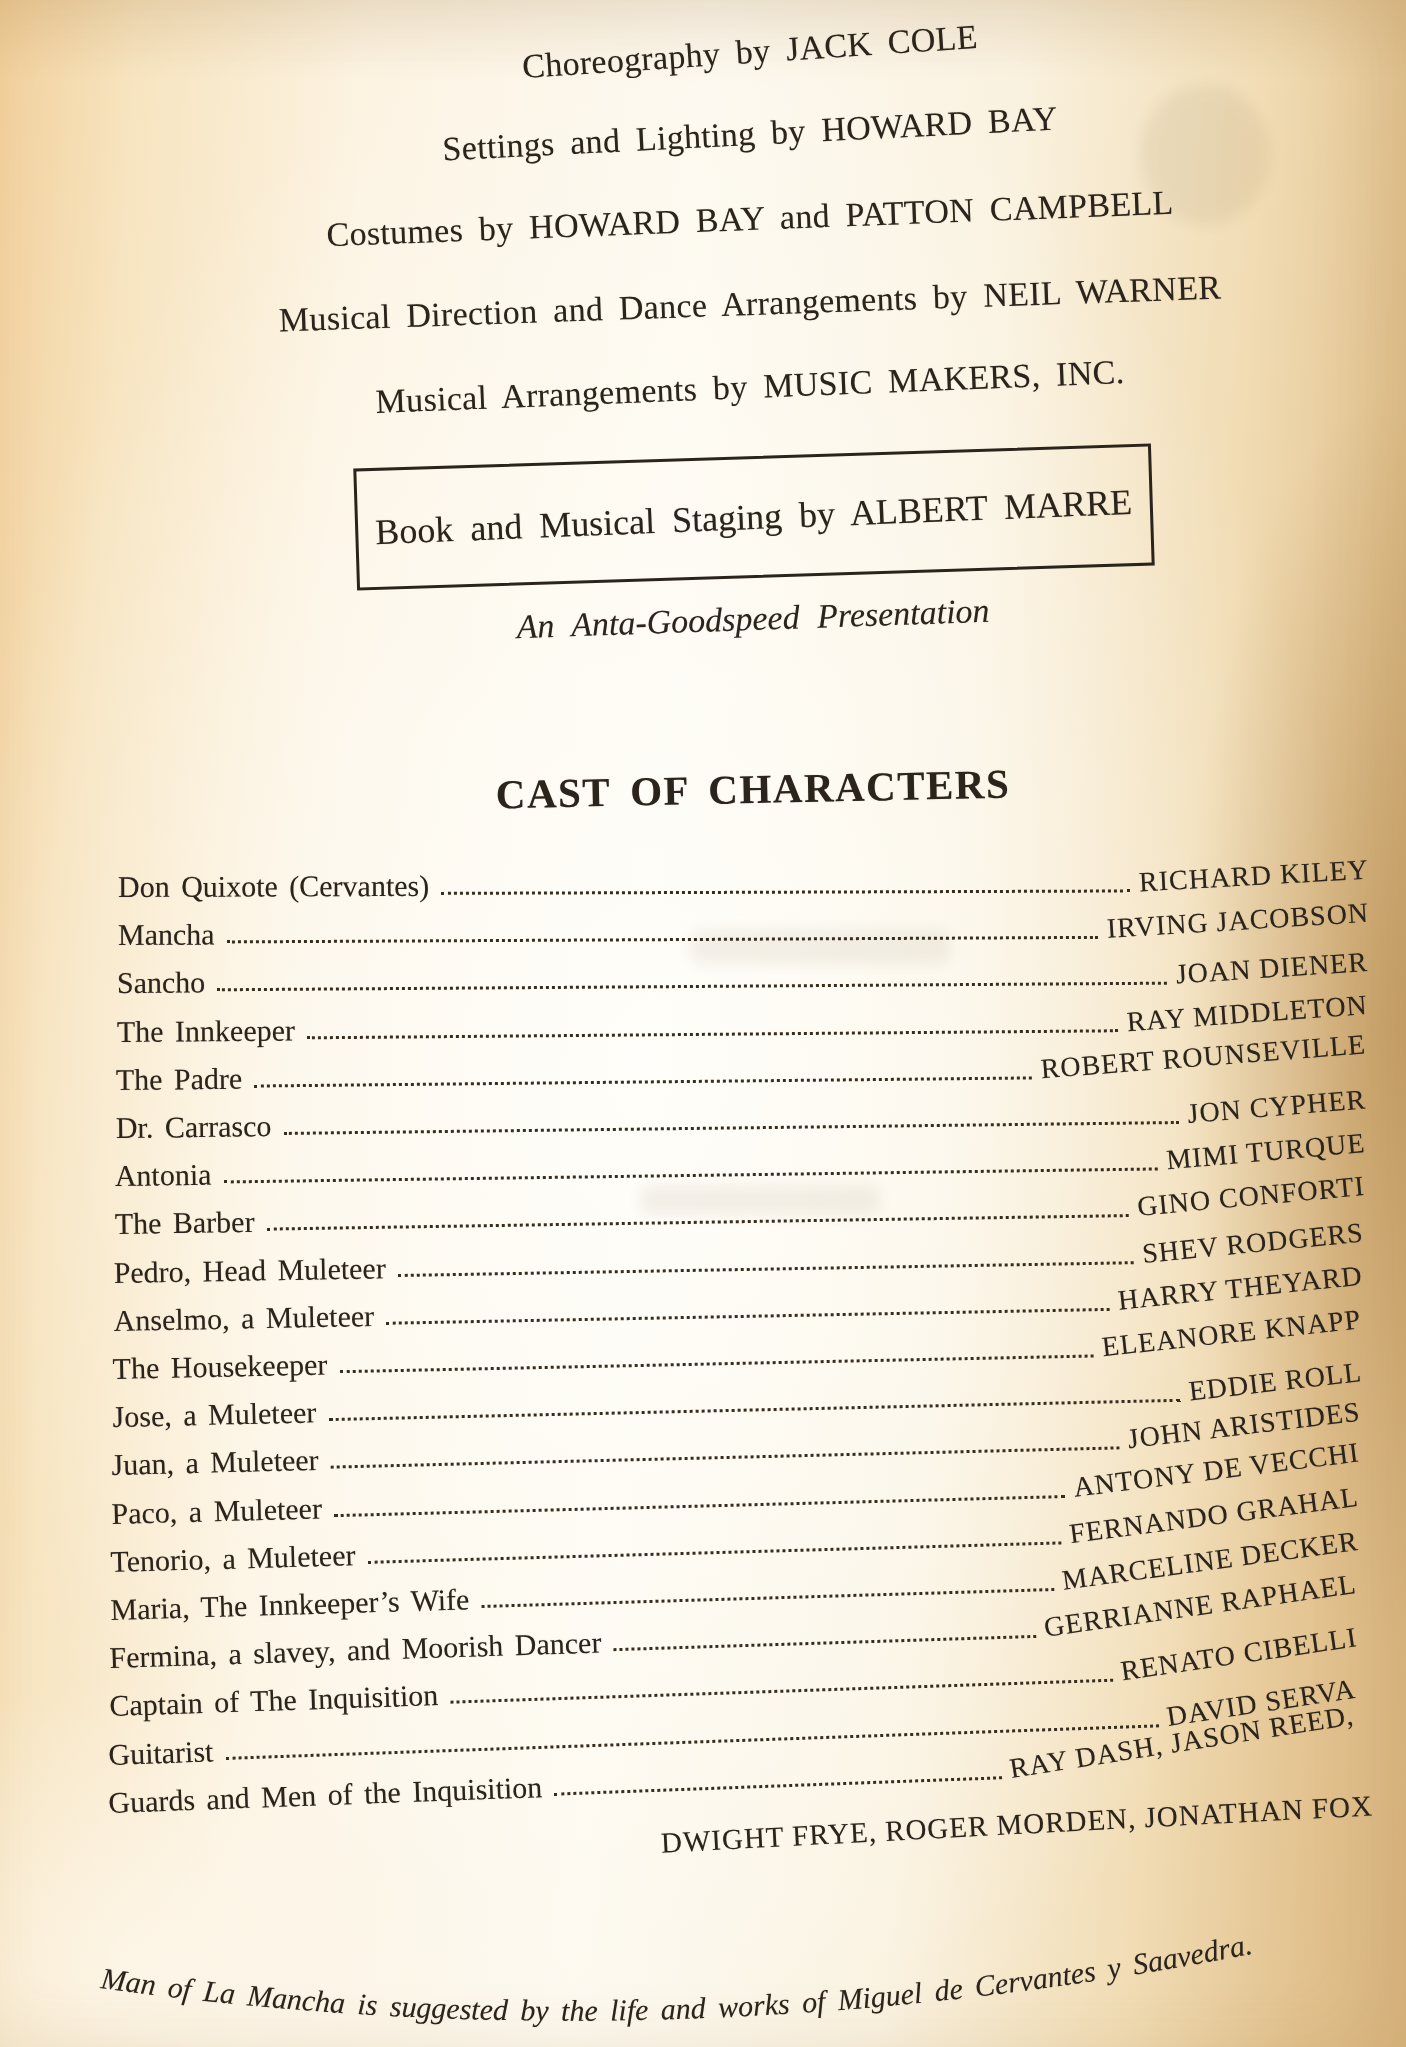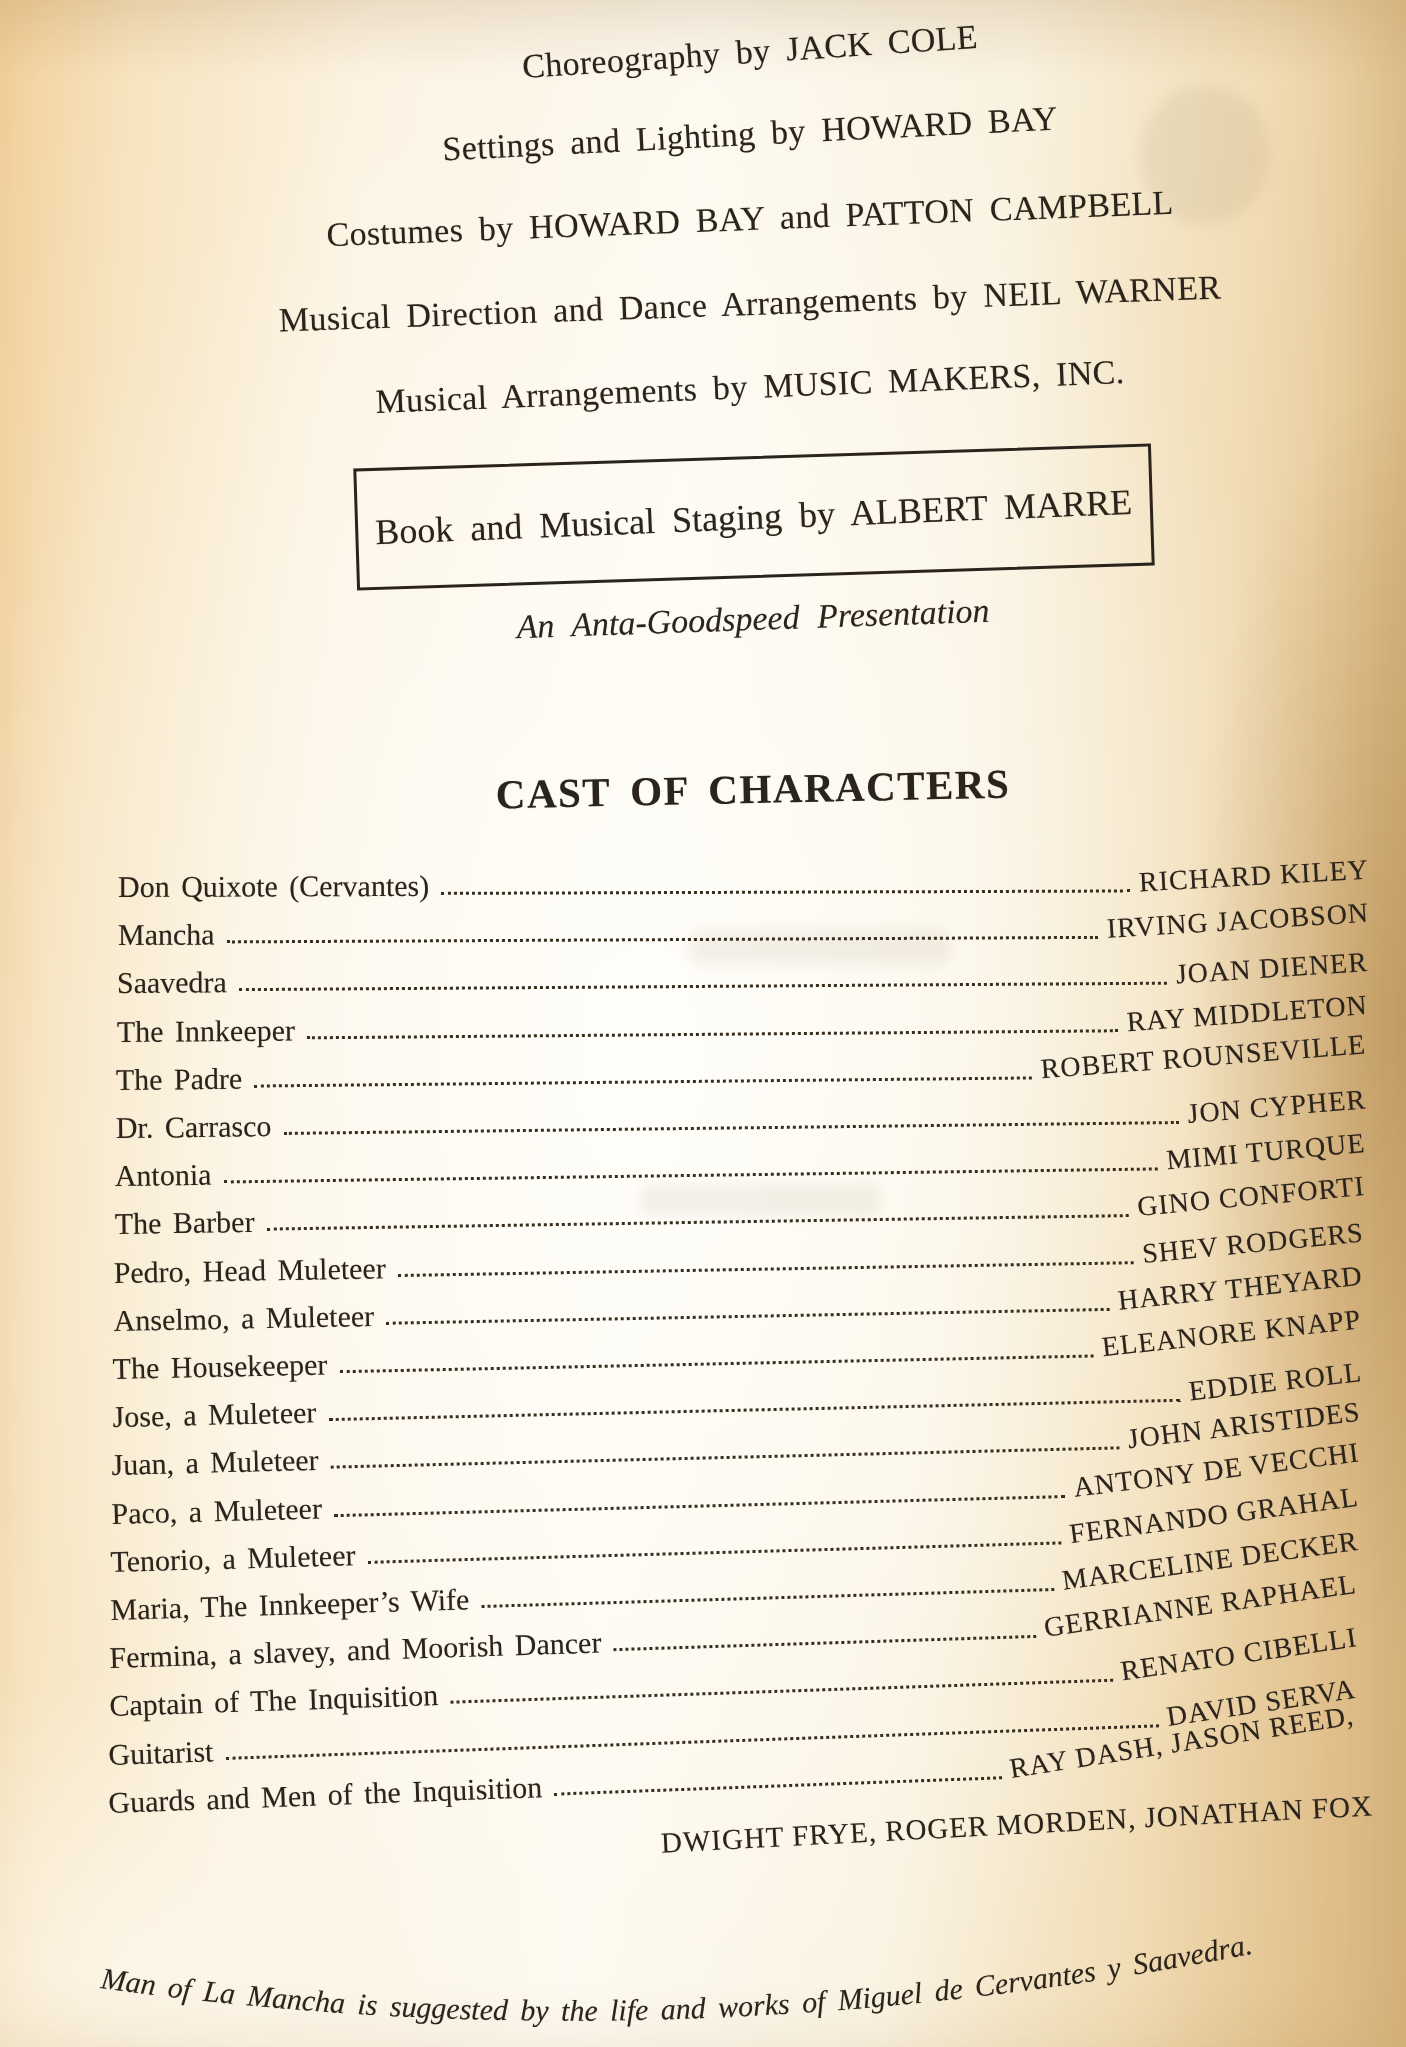--- a/index.html
+++ b/index.html
@@ -115,21 +115,21 @@
         <span class="role">Don Quixote (Cervantes)</span>
         <span class="leader"></span>
         <span class="actor" style="transform: rotate(-3deg);">RICHARD KILEY</span>
       </div>
       <div class="cast-row" style="top: 48.2px; left: 9.5px; transform: rotate(-0.3deg);">
         <span class="role">Mancha</span>
         <span class="leader"></span>
         <span class="actor" style="transform: rotate(-3.2deg);">IRVING JACOBSON</span>
       </div>
       <div class="cast-row" style="top: 96.4px; left: 9px; transform: rotate(-0.4deg);">
-        <span class="role">Saavedra</span>
+        <span class="role">Sancho</span>
         <span class="leader"></span>
         <span class="actor" style="transform: rotate(-3.4deg);">JOAN DIENER</span>
       </div>
       <div class="cast-row" style="top: 144.6px; left: 8.5px; transform: rotate(-0.5deg);">
         <span class="role">The Innkeeper</span>
         <span class="leader"></span>
         <span class="actor" style="transform: rotate(-3.6deg);">RAY MIDDLETON</span>
       </div>
       <div class="cast-row" style="top: 192.8px; left: 8px; transform: rotate(-0.6deg);">
         <span class="role">The Padre</span>

